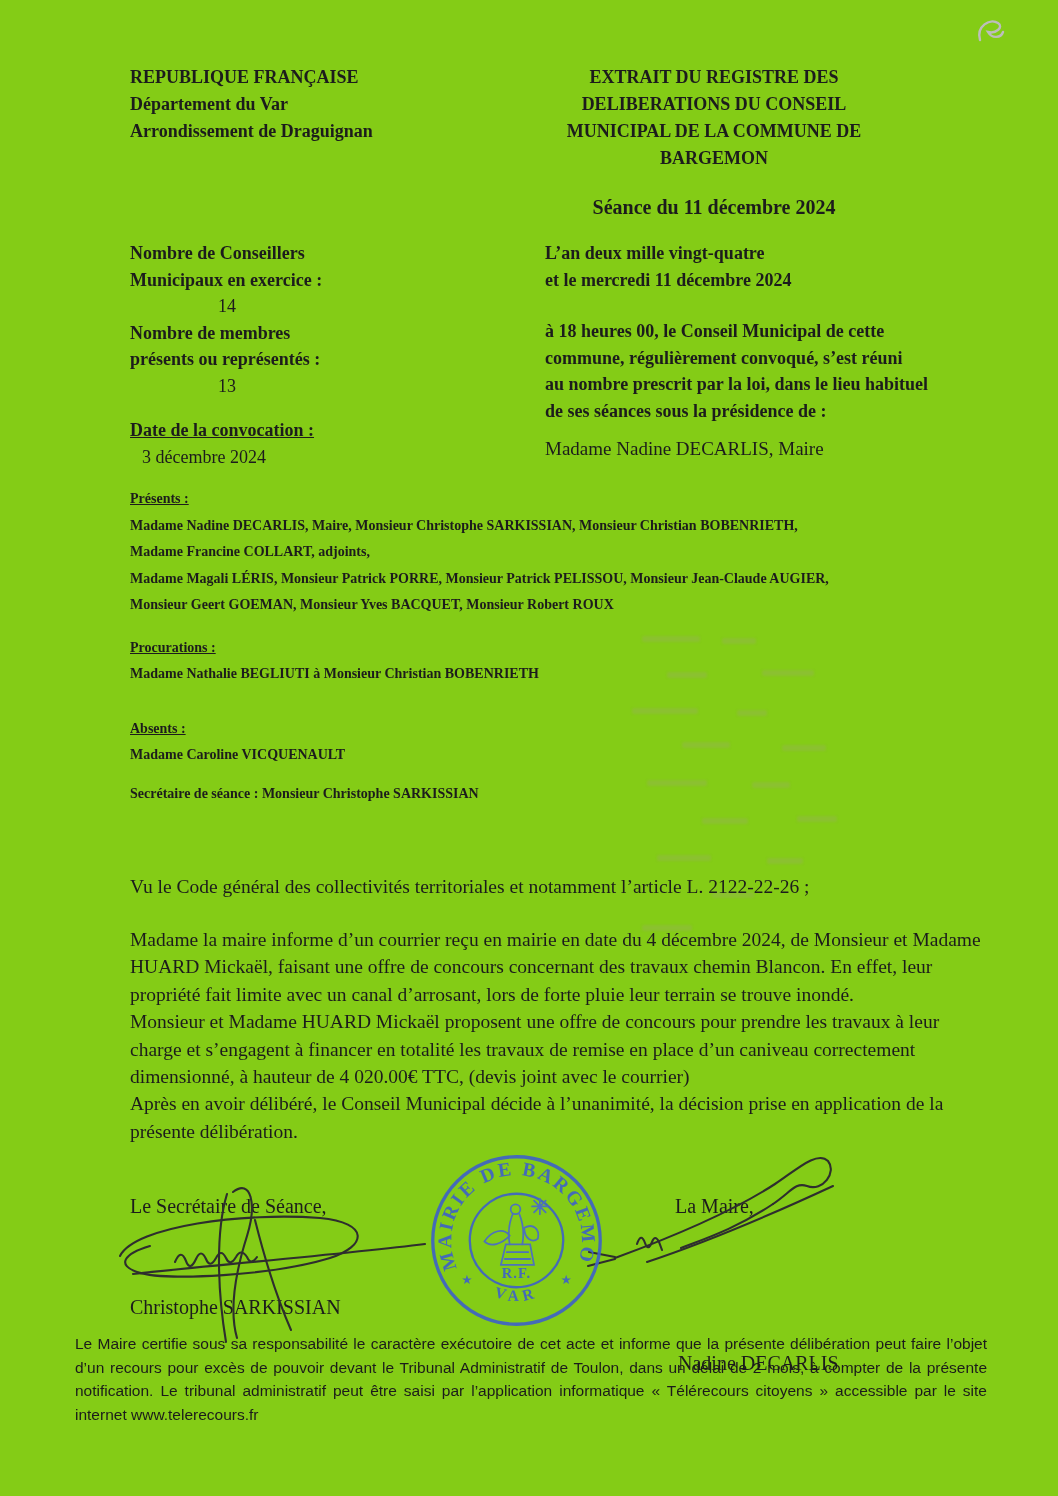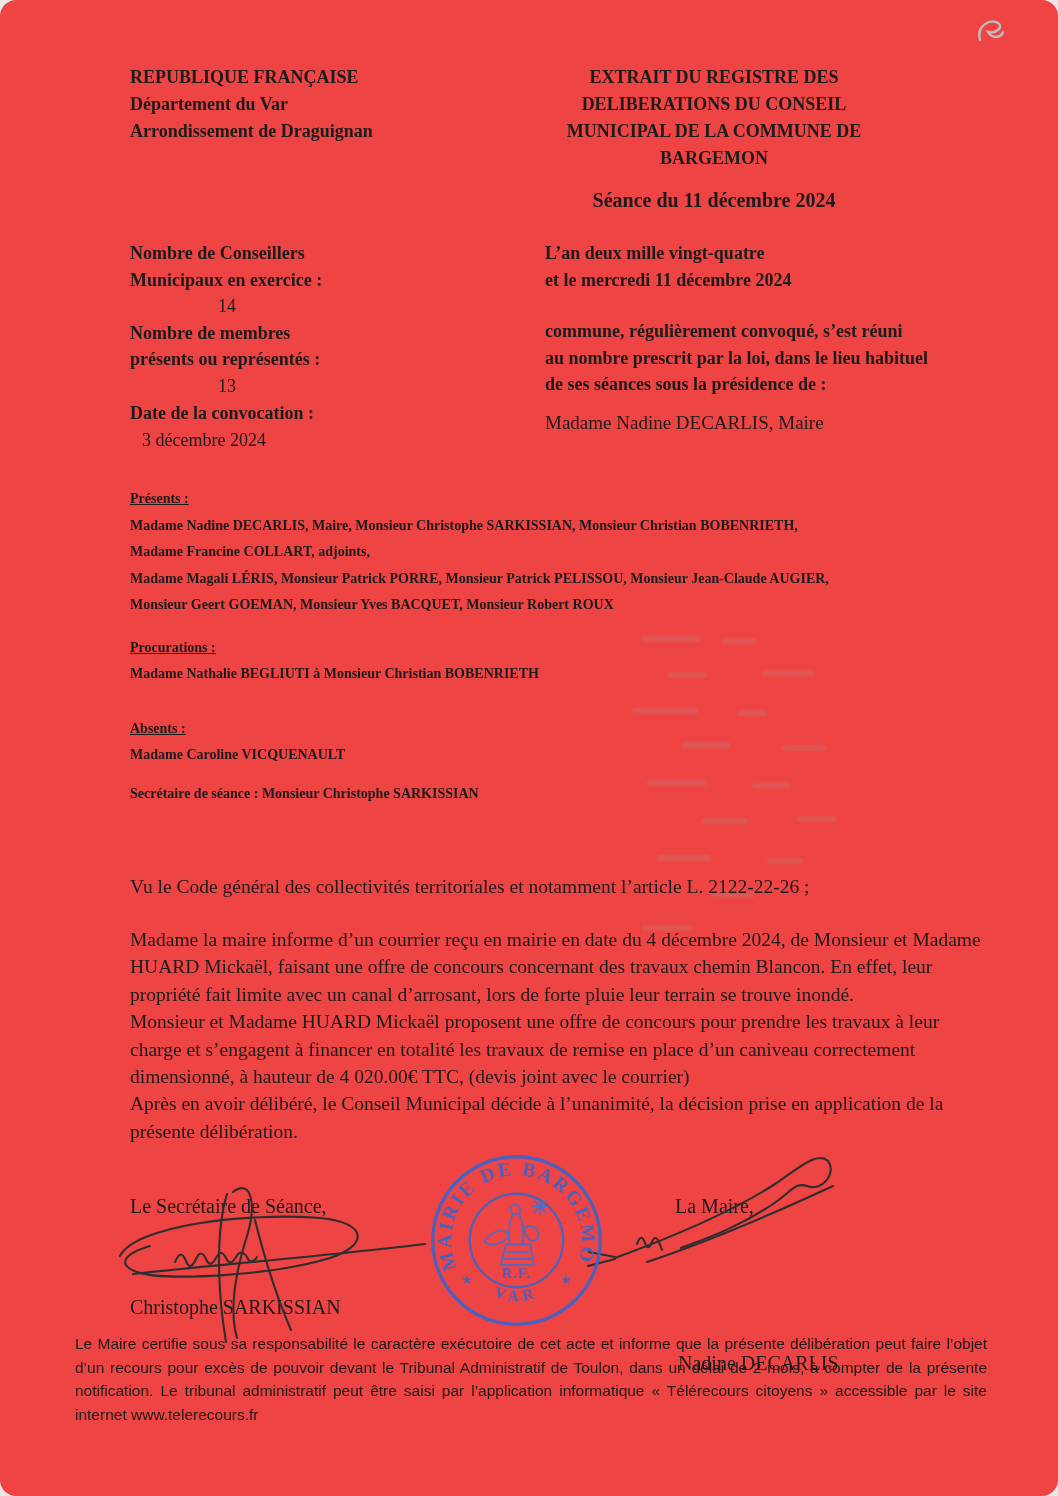--- a/index.html
+++ b/index.html
@@ -1,31 +1,31 @@
 <!DOCTYPE html>
 <html><head>
 <meta charset="utf-8">
 <style>
   html,body{margin:0;padding:0;background:#e8e8e8;}
   .page{
     position:relative;width:1058px;height:1496px;margin:0 auto;
-    background:#ef4444;overflow:hidden;
-    font-family:"Liberation Serif", serif;color:#1c1c1c;border-radius:16px;
+    background:#84cc16;overflow:hidden;
+    font-family:"Liberation Serif", serif;color:#1c1c1c;
   }
   
   .hdr-left{position:absolute;left:130px;top:64px;font-weight:bold;font-size:18px;line-height:27px;}
   .hdr-right{position:absolute;left:538px;top:64px;width:352px;text-align:center;}
   .hdr-right .t{font-weight:bold;font-size:18px;line-height:27px;}
-  .session{margin-top:17px;font-weight:bold;font-size:20px;}
+  .session{margin-top:24px;font-weight:bold;font-size:20px;}
   
   .col-left{position:absolute;left:130px;top:240px;width:300px;font-size:18px;line-height:26.5px;}
   .col-left .lbl{font-weight:bold;}
   .col-left .val-num{padding-left:88px;}
   .col-left .val-date{padding-left:12px;}
-  .col-left .gap{margin-top:1px;}
+  .col-left .gap{margin-top:18px;text-decoration:underline;}
   .col-right{position:absolute;left:545px;top:240px;width:445px;font-size:18px;line-height:26.5px;}
   .col-right .b{font-weight:bold;}
   .col-right .para{margin-top:25px;}
   .col-right .president{margin-top:12px;font-size:19px;}
   
   .attendance{position:absolute;left:130px;top:486px;width:880px;font-size:14px;line-height:26.5px;font-weight:bold;}
   .attendance .u{text-decoration:underline;}
   .attendance .line{white-space:nowrap;}
   .attendance .proc{margin-top:16px;}
   .attendance .abs{margin-top:28px;}
@@ -98,20 +98,21 @@
     <div class="lbl">présents ou représentés :</div>
     <div class="val-num">13</div>
     <div class="lbl gap">Date de la convocation :</div>
     <div class="val-date">3 décembre 2024</div>
   </div>
 
   <div class="col-right">
     <div class="b">L’an deux mille vingt-quatre</div>
     <div class="b">et le mercredi 11 décembre 2024</div>
     <div class="para">
+      <div class="b">à 18 heures 00, le Conseil Municipal de cette</div>
       <div class="b">commune, régulièrement convoqué, s’est réuni</div>
       <div class="b">au nombre prescrit par la loi, dans le lieu habituel</div>
       <div class="b">de ses séances sous la présidence de :</div>
     </div>
     <div class="president">Madame Nadine DECARLIS, Maire</div>
   </div>
 
   <section class="attendance">
     <div class="u">Présents :</div>
     <div class="line">Madame Nadine DECARLIS, Maire, Monsieur Christophe SARKISSIAN, Monsieur Christian BOBENRIETH,</div>

